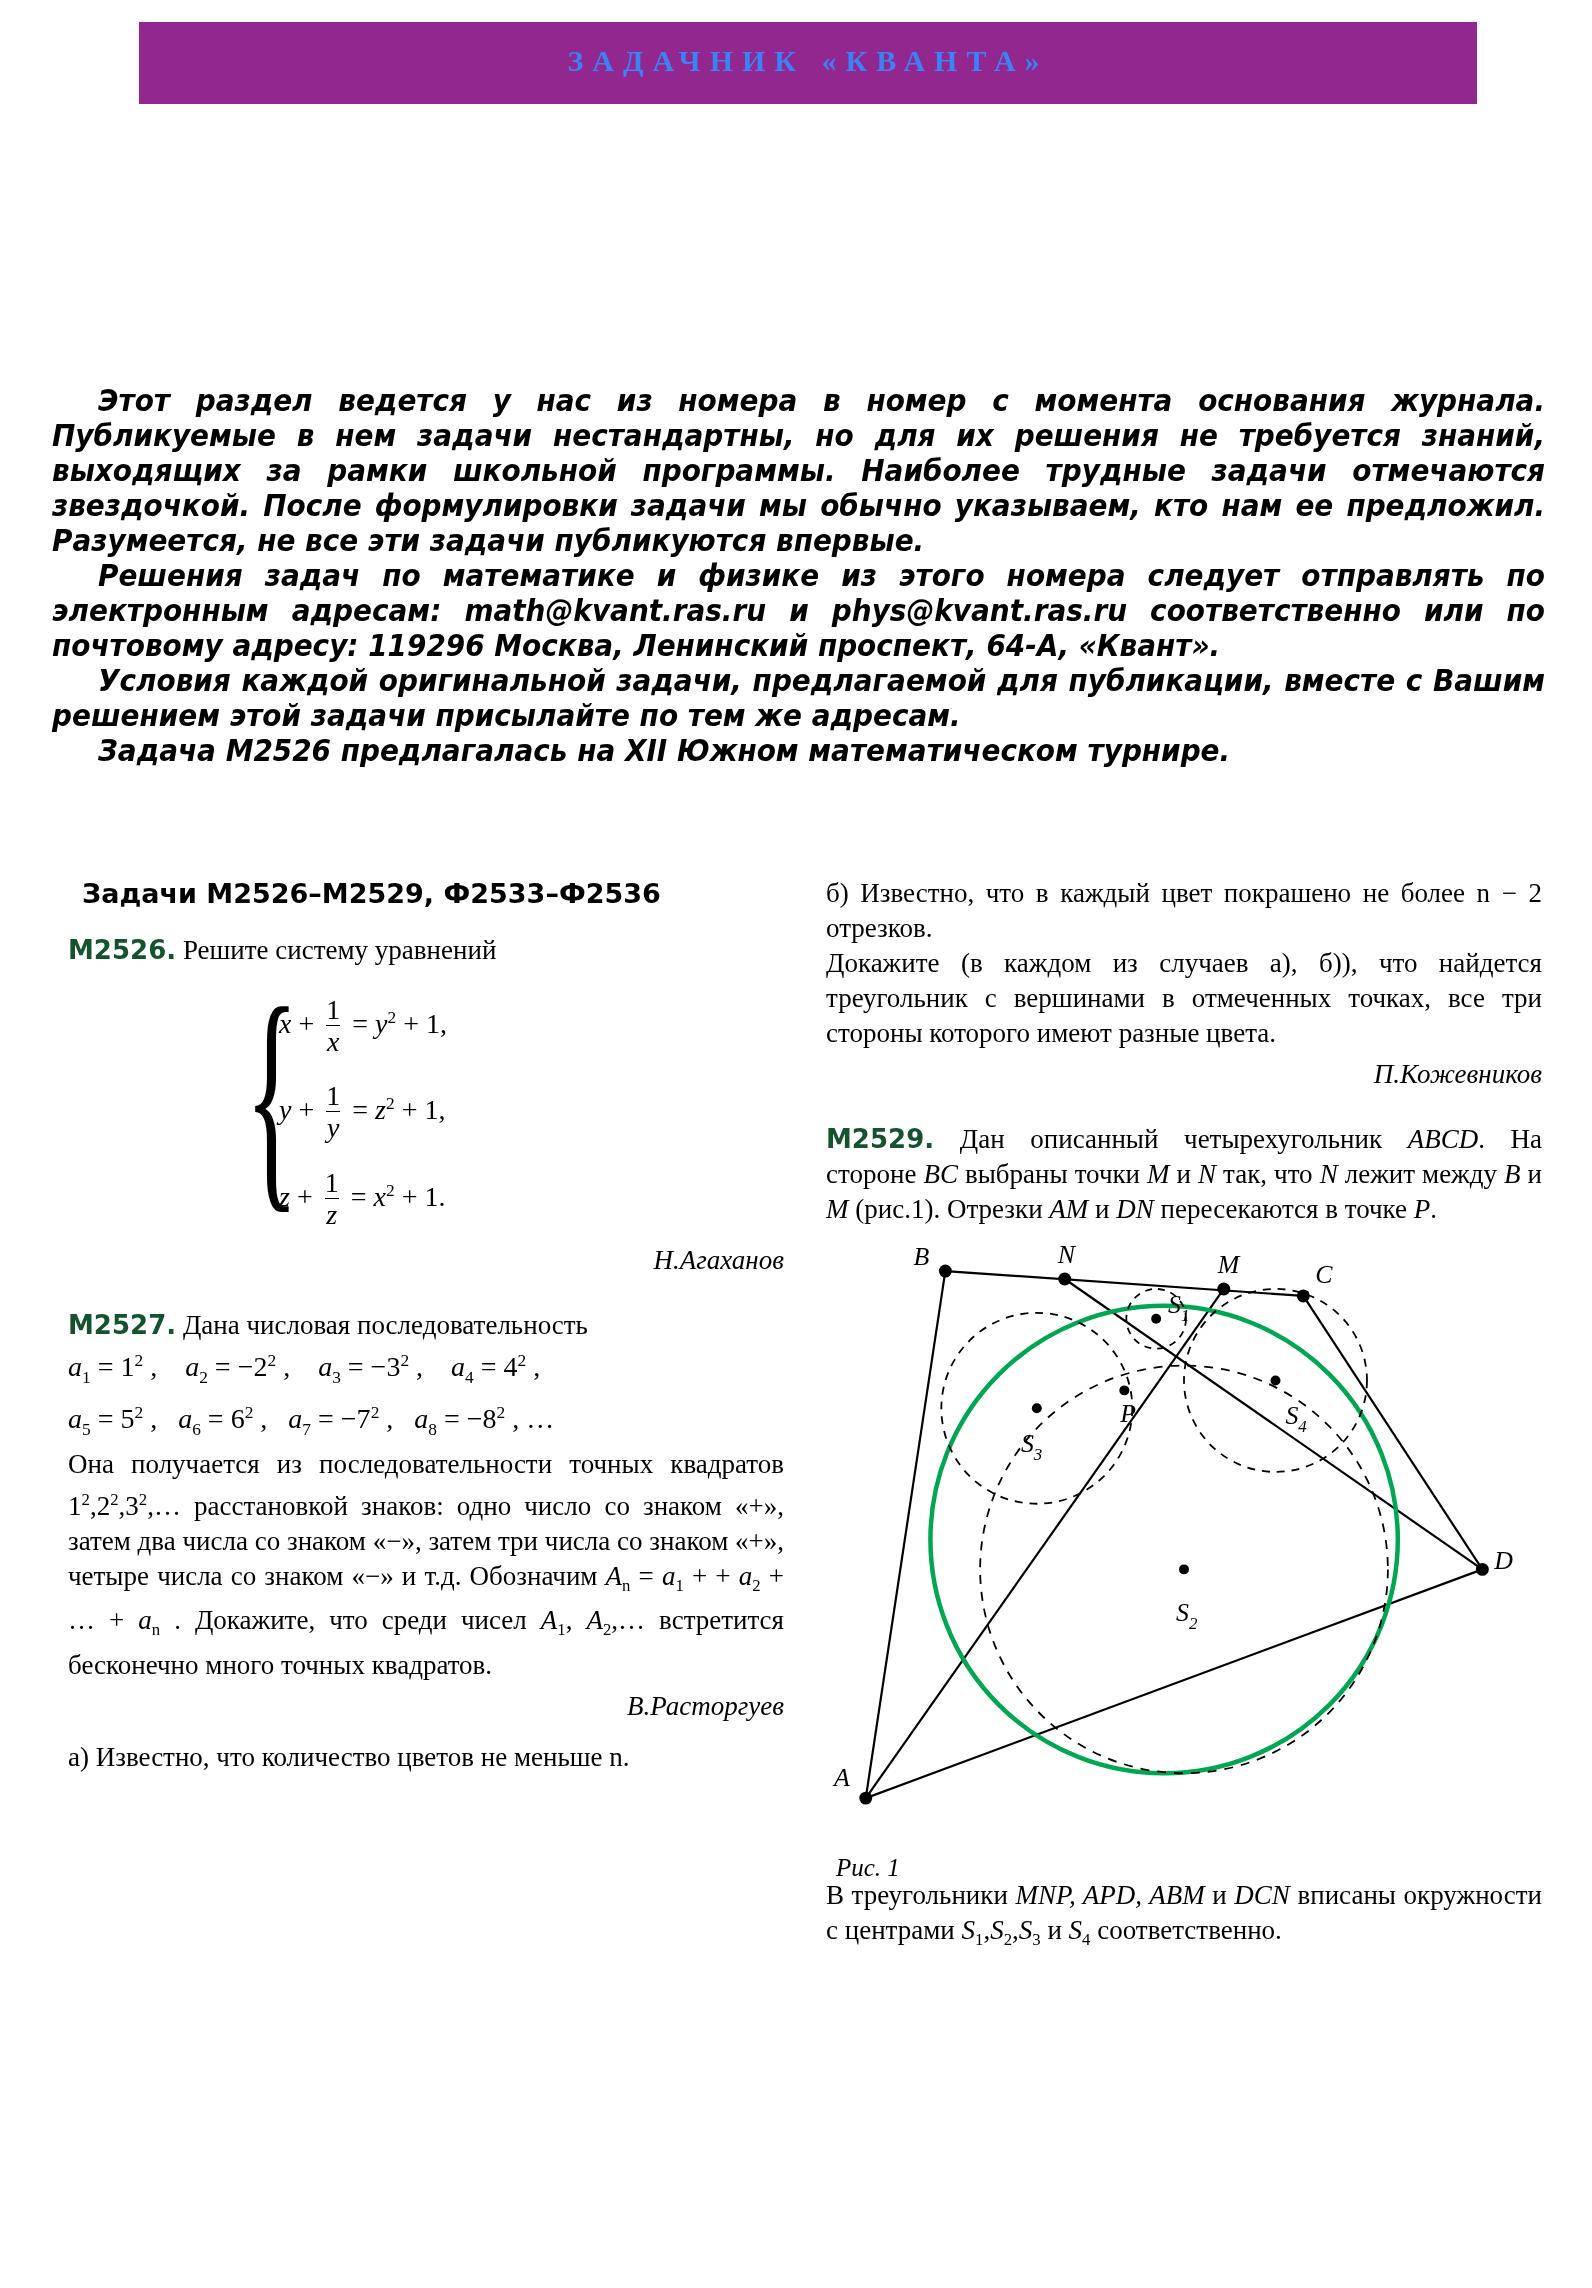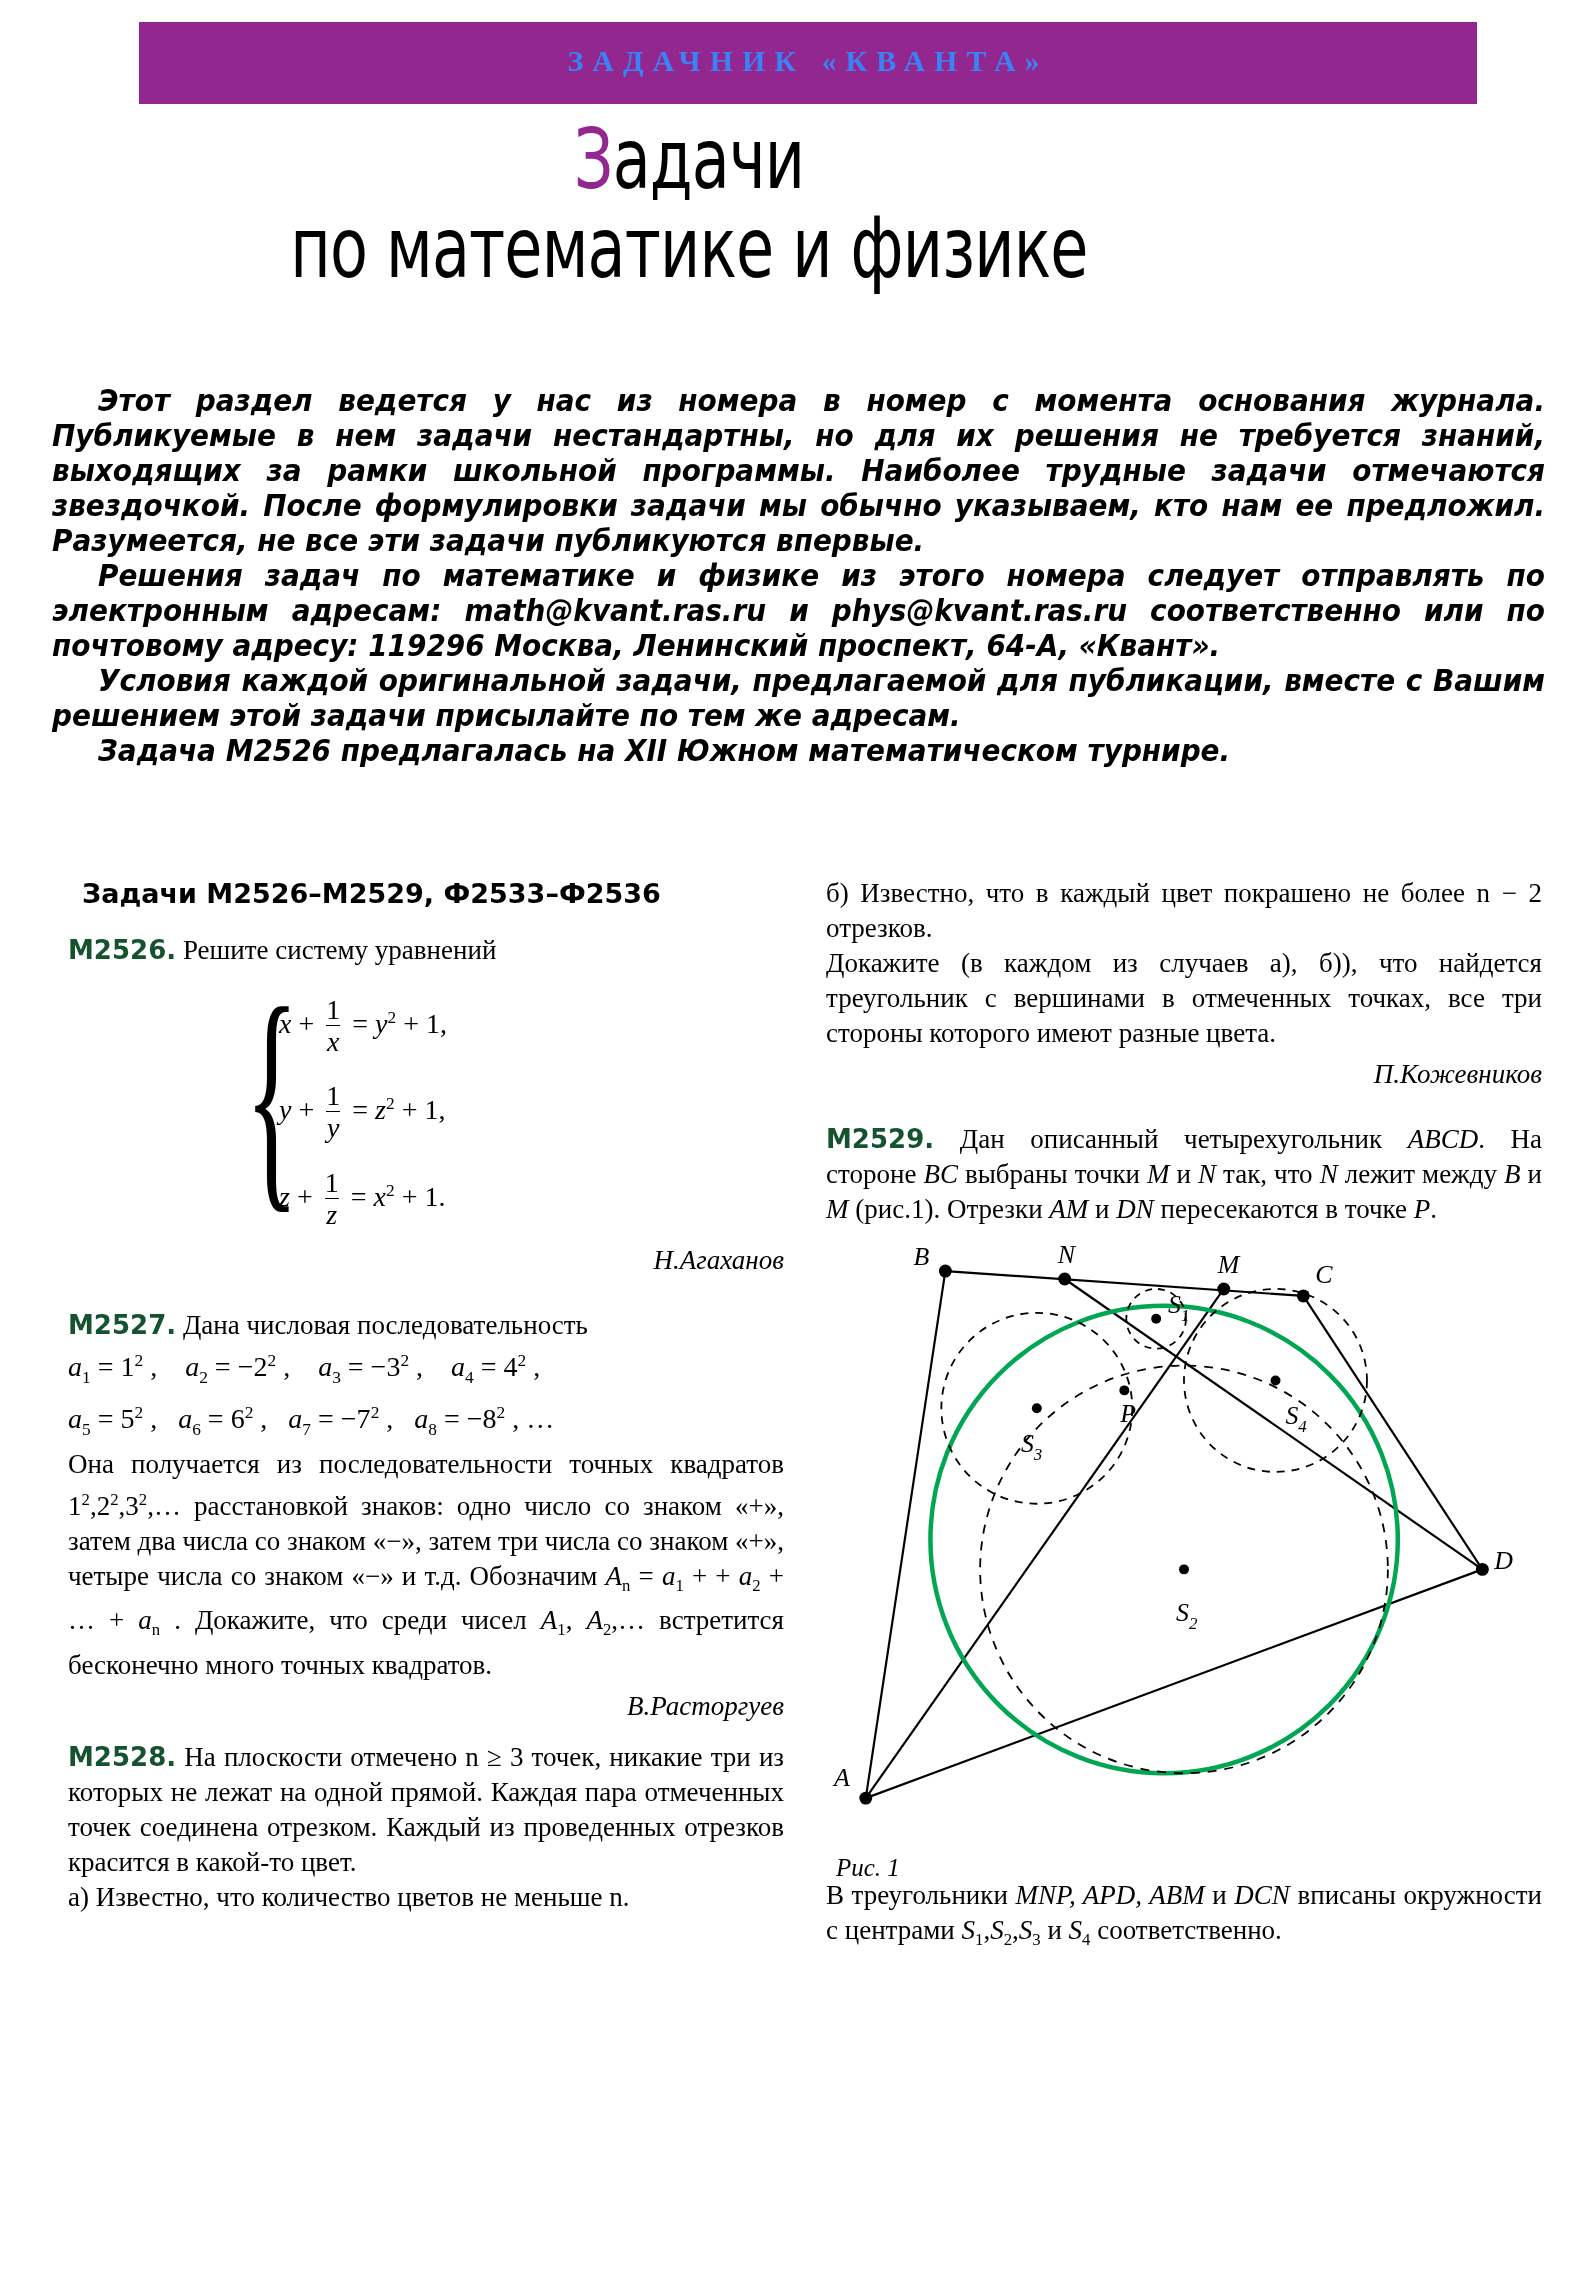--- a/index.html
+++ b/index.html
@@ -178,24 +178,20 @@
   }
 </style>
 </head>
 <body>
 
 <div class="page">
 
   <div class="banner"></div>
   <div class="banner-text">ЗАДАЧНИК «КВАНТА»</div>
 
-  <div class="title-block">
-    <div class="title-line1"><span class="accent">З</span><span>адачи</span></div>
-    <div class="title-line2">по математике и физике</div>
-  </div>
 
   <div class="intro">
     <p>Этот раздел ведется у нас из номера в номер с момента основания журнала. Публикуемые в нем задачи нестандартны, но для их решения не требуется знаний, выходящих за рамки школьной  программы. Наиболее трудные задачи отмечаются звездочкой. После формулировки задачи мы обычно указываем, кто нам ее предложил. Разумеется, не все эти задачи публикуются впервые.</p>
     <p class="ni">Решения задач по математике и физике из этого номера следует отправлять по электронным адресам: math@kvant.ras.ru и phys@kvant.ras.ru соответственно или по почтовому адресу: 119296 Москва, Ленинский проспект, 64-А, «Квант».</p>
     <p class="ni">Условия каждой оригинальной задачи, предлагаемой для публикации, вместе с Вашим решением этой задачи присылайте по тем же адресам.</p>
     <p class="ni">Задача М2526 предлагалась на XII Южном математическом турнире.</p>
   </div>
 
   <div class="col col-left">
 
@@ -258,24 +254,20 @@
 
     <div class="para">
       Она получается из последовательности
       точных&nbsp;квадратов 1<sup class="p">2</sup>,2<sup class="p">2</sup>,3<sup class="p">2</sup>,… расстановкой знаков: одно число со знаком «+», затем два числа со знаком «−», затем три числа со знаком «+», четыре числа со знаком «−» и т.д. Обозначим <span class="mi">A</span><sub class="p">n</sub> = <span class="mi">a</span><sub class="p">1</sub> + + <span class="mi">a</span><sub class="p">2</sub> + … + <span class="mi">a</span><sub class="p">n</sub> . Докажите, что среди чисел <span class="mi">A</span><sub class="p">1</sub>, <span class="mi">A</span><sub class="p">2</sub>,… встретится бесконечно много точных квадратов.
     </div>
 
     <div class="author">В.Расторгуев</div>
 
     <div class="gap-s"></div>
 
-    <div class="para">
-      <span class="pnum">М2528.</span>
-      <span>На плоскости отмечено n ≥ 3 точек, никакие три из которых не лежат на одной прямой. Каждая пара отмеченных точек соединена отрезком. Каждый из проведенных отрезков красится в какой-то цвет.</span>
-    </div>
     <div class="para">а) Известно, что количество цветов не меньше n.</div>
 
   </div>
 
   <div class="col col-right">
 
     <div class="para">б) Известно, что в каждый цвет покрашено не более n − 2 отрезков.</div>
     <div class="para">Докажите (в каждом из случаев а), б)), что найдется треугольник с вершинами в отмеченных точках, все три стороны которого имеют разные цвета.</div>
     <div class="author">П.Кожевников</div>
 

